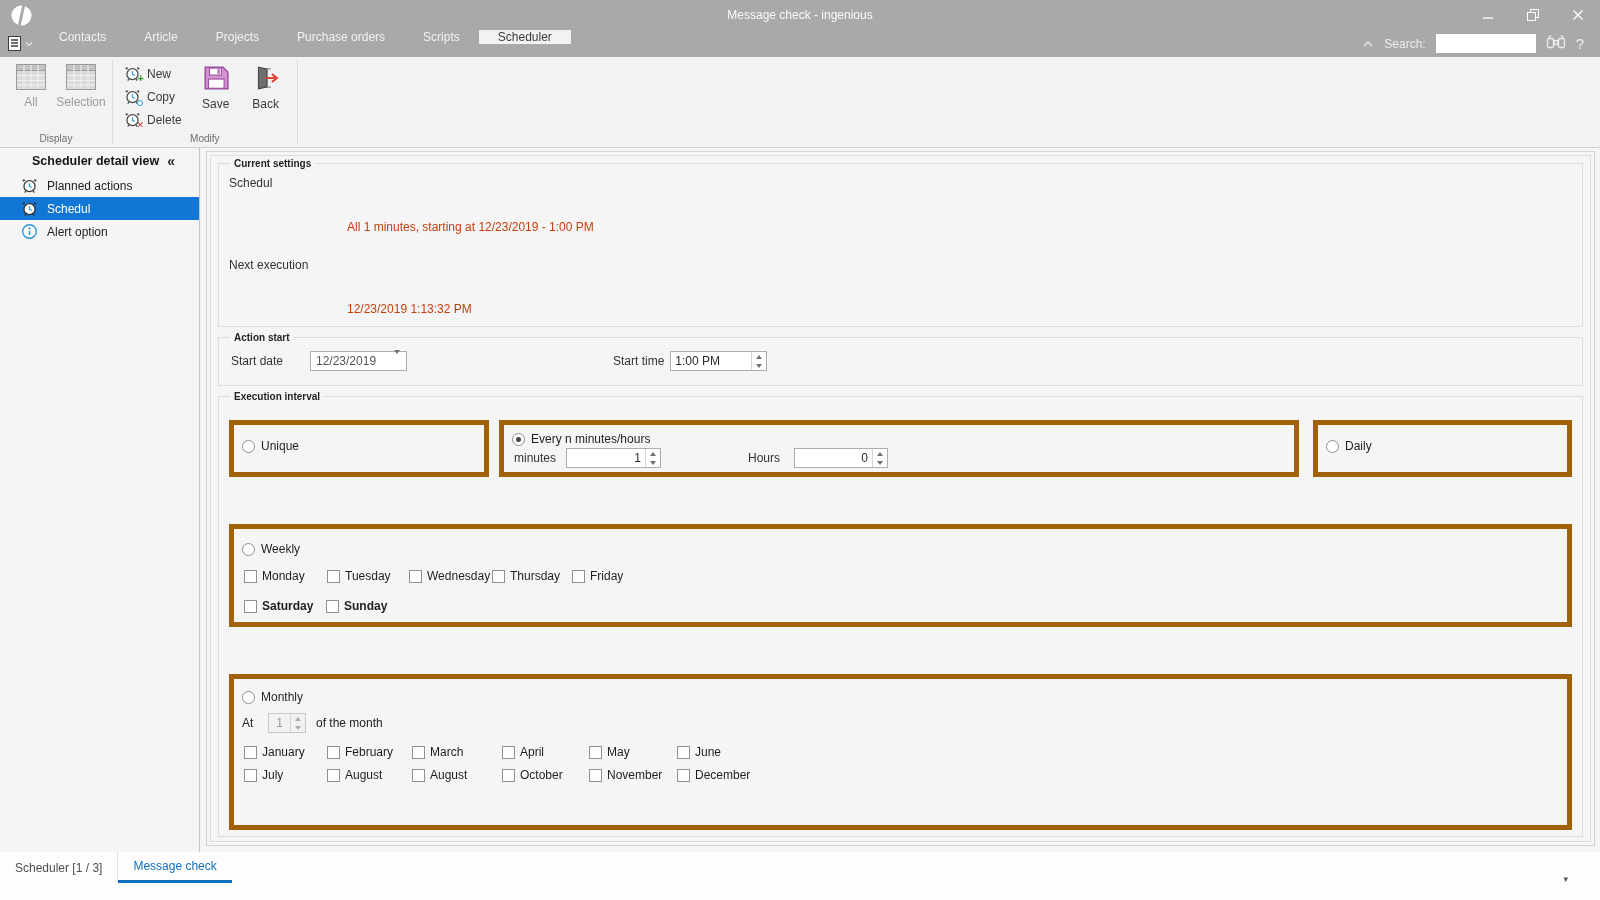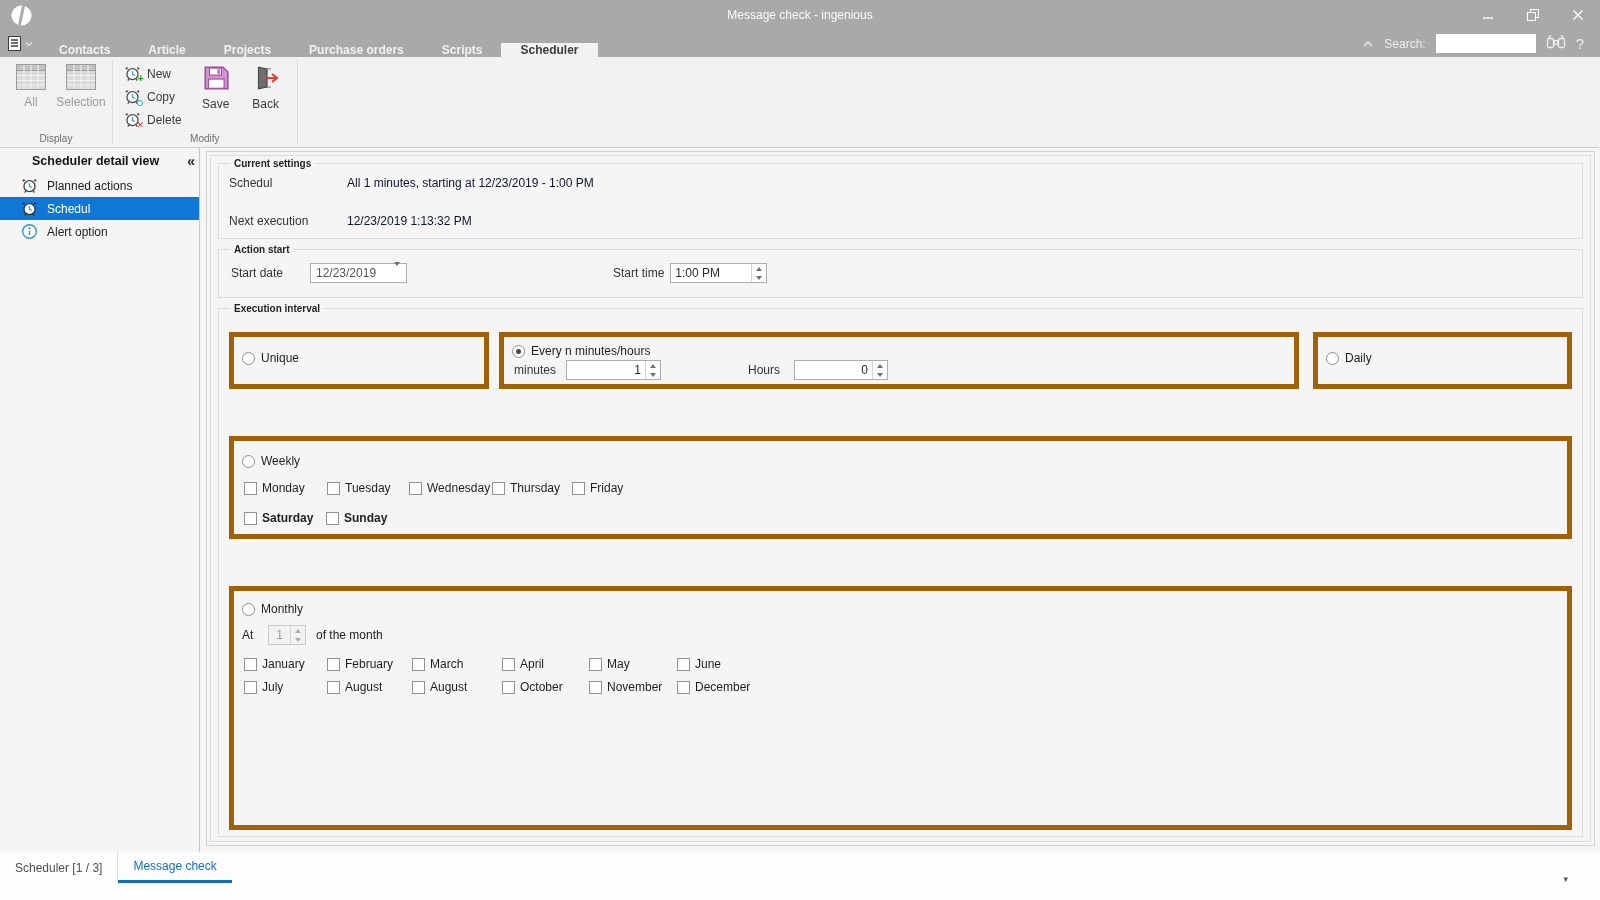--- a/index.html
+++ b/index.html
@@ -10,21 +10,21 @@
   
   .titlebar { height:30px; background:#a9a9a9; display:flex; align-items:center; position:relative; flex:0 0 auto; }
   .logo { margin-left:9px; width:24px; height:24px; display:flex; align-items:center; justify-content:center; }
   .win-title { position:absolute; left:0; right:0; text-align:center; color:#fbfbfb; font-size:12px; }
   .win-controls { margin-left:auto; display:flex; height:100%; position:relative; }
   .win-btn { width:45px; height:100%; display:flex; align-items:center; justify-content:center; }
 
   
   .menubar { height:27px; background:#a9a9a9; display:flex; align-items:stretch; flex:0 0 auto; }
   .app-menu { width:40px; display:flex; align-items:center; justify-content:center; gap:3px; }
-  .menu-tabs { display:flex; align-items:flex-end;font-weight:bold; }
+  .menu-tabs { display:flex; align-items:flex-start; }
   .menu-tab { display:flex; align-items:center; padding:0 19px; color:#f2f2f2; font-size:12px; }
   .menu-tab.active { background:#f2f2f2; color:#3d3d3d; }
   .menubar-right { margin-left:auto; display:flex; align-items:center; gap:10px; padding-right:16px; }
   .search-label { color:#ededed; }
   .search-input { width:100px; height:19px; border:1px solid #ffffff; background:#fff; font-family:inherit; font-size:12px; padding:0 3px; outline:none; }
   .help-glyph { color:#f0f0f0; font-size:15px; }
 
   
   .ribbon { height:91px; background:#f2f2f2; border-bottom:1px solid #d0d0d0; display:flex; align-items:stretch; flex:0 0 auto; }
   .rgroup { display:flex; flex-direction:column; }
@@ -38,39 +38,39 @@
   .small-btn { display:flex; align-items:center; gap:6px; height:23px; padding:0 5px; color:#3b3b3b; }
   .icon-wrap { position:relative; display:inline-flex; }
   .ov { position:absolute; font-weight:bold; line-height:1; }
   .ov.plus { color:#2f9e2f; font-size:11px; right:-3px; bottom:-2px; }
   .ov.cross { color:#d23b3b; font-size:9px; right:-3px; bottom:-2px; }
   .ov.copy-dot { right:-2px; bottom:-1px; width:6px; height:6px; border:1px solid #2aa0dc; background:#fff; border-radius:50%; }
 
   
   .main { flex:1; display:flex; min-height:0; }
   .sidebar { width:200px; flex:0 0 auto; background:#f5f5f5; border-right:1px solid #c6c6c6; display:flex; flex-direction:column; }
-  .sidebar-header { height:26px; display:flex; align-items:center; padding:0 4px; }
+  .sidebar-header { height:26px; display:flex; align-items:center; padding:0 24px; }
   .sidebar-title { flex:1; text-align:center; font-weight:bold; font-size:12.5px; color:#151515; }
   .collapse-glyph { font-weight:bold; font-size:14px; color:#2b2b2b; }
   .nav-item { height:23px; display:flex; align-items:center; gap:9px; padding-left:21px; color:#1d1d1d; }
   .nav-item.selected { background:#1177d7; color:#fff; }
 
   .content-outer { flex:1; padding:3px 5px 6px 6px; min-width:0; }
   .content-b1 { height:100%; border:1px solid #d2d2d2; padding:3px; }
   .content-b2 { height:100%; border:1px solid #dedede; padding:2px 7px 4px 7px; display:flex; flex-direction:column; }
 
   fieldset { border:1px solid #dcdcdc; margin:0 0 5px 0; padding:2px 10px 6px 10px; min-width:0; }
   legend { font-weight:bold; font-size:10px; color:#1f1f1f; padding:0 4px; margin-left:1px; }
   fieldset.grow { flex:1; display:flex; flex-direction:column; margin-bottom:0;gap:37px; }
 
   .cs-row { display:flex; align-items:flex-start; }
   .cs-row.r1 { margin-top:5px; }
   .cs-row.r2 { margin-top:24px; margin-bottom:4px; }
   .cs-label { width:118px; color:#333; }
-  .cs-value { color:#0f172a; }
+  .cs-value { color:#c2410c;margin-top:44px; }
 
   .as-row { display:flex; align-items:center; margin:6px 0 8px 0; }
   .as-label { color:#333; }
   .lbl-startdate { width:81px; padding-left:2px; }
   .lbl-starttime { margin-left:206px; margin-right:6px; }
 
   
   .selectbox { width:97px; height:20px; border:1px solid #abadb3; background:#fff; display:flex; align-items:center; padding-left:5px; color:#555; }
   .selectbox .ddr { margin-left:auto; padding:0 6px; }
   .spinbox { height:20px; border:1px solid #abadb3; background:#fff; display:flex; align-items:stretch; color:#2a2a2a; }

